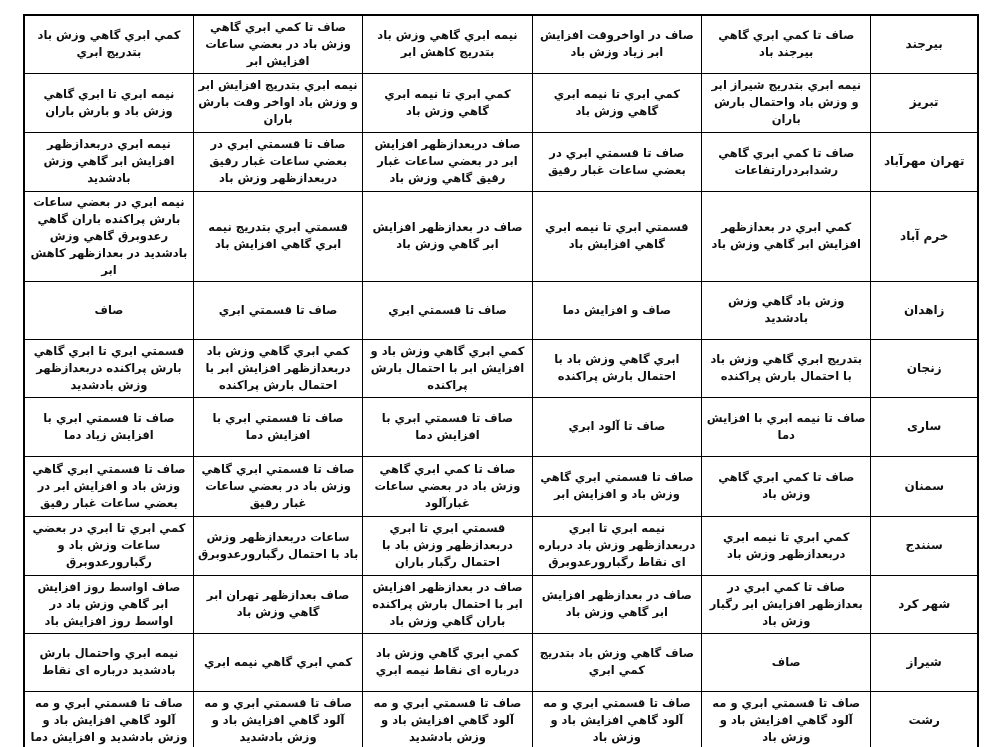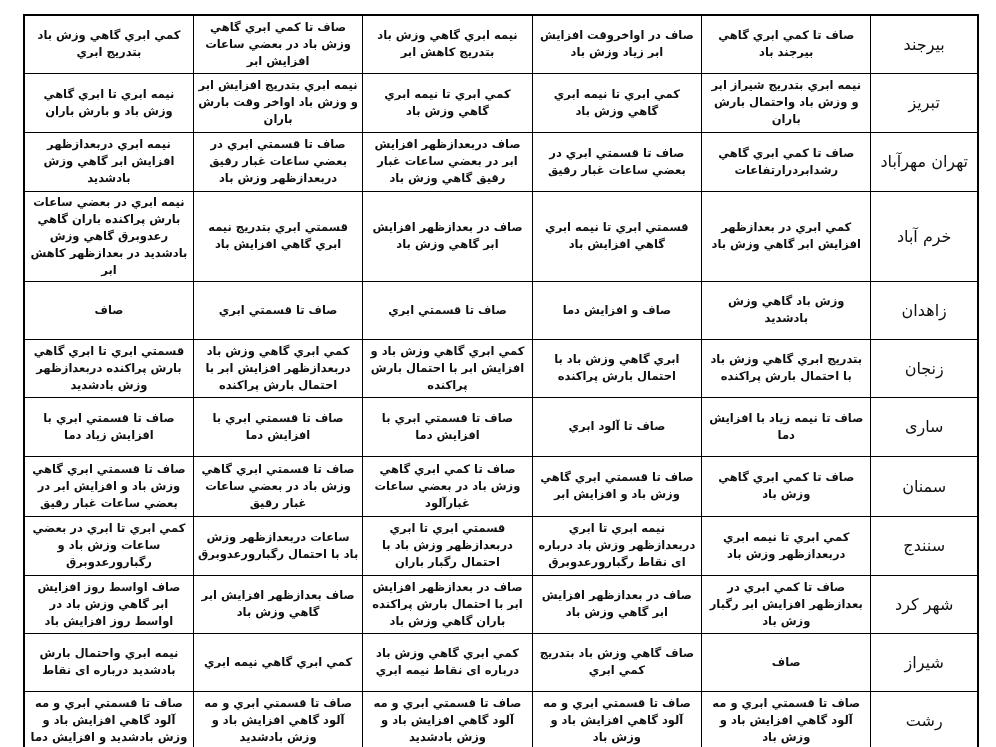--- a/index.html
+++ b/index.html
@@ -33,22 +33,22 @@
       border: 1.5px solid #000;
       text-align: center;
       vertical-align: middle;
       font-size: 11.5px;
       font-weight: bold;
       line-height: 17px;
       padding: 2px 4px;
       overflow: hidden;
     }
     table.forecast td.city {
-      font-weight: normal;
-      font-size: 16px;
+      font-weight: bold;
+      font-size: 12px;
     }
     col.c-city { width: 107px; }
     col.c-day { width: 169.4px; }
   </style>
 </head>
 <body>
 
 <div class="page">
   <table class="forecast">
     <colgroup>
@@ -103,21 +103,21 @@
       <tr style="height:58px">
         <td class="city">زنجان</td>
         <td>بتدريج ابري گاهي وزش باد با احتمال بارش پراكنده</td>
         <td>ابري گاهي وزش باد با احتمال بارش پراكنده</td>
         <td>كمي ابري گاهي وزش باد و افزايش ابر با احتمال بارش پراكنده</td>
         <td>كمي ابري گاهي وزش باد دربعدازظهر افزايش ابر با احتمال بارش پراكنده</td>
         <td>قسمتي ابري تا ابري گاهي بارش پراكنده دربعدازظهر وزش بادشديد</td>
       </tr>
       <tr style="height:59px">
         <td class="city">ساری</td>
-        <td>صاف تا نيمه زياد با افزايش دما</td>
+        <td>صاف تا نيمه ابري با افزايش دما</td>
         <td>صاف تا آلود ابري</td>
         <td>صاف تا قسمتي ابري با افزايش دما</td>
         <td>صاف تا قسمتي ابري با افزايش دما</td>
         <td>صاف تا قسمتي ابري با افزايش زياد دما</td>
       </tr>
       <tr style="height:60px">
         <td class="city">سمنان</td>
         <td>صاف تا كمي ابري گاهي وزش باد</td>
         <td>صاف تا قسمتي ابري گاهي وزش باد و افزايش ابر</td>
         <td>صاف تا كمي ابري گاهي وزش باد در بعضي ساعات غبارآلود</td>
@@ -130,21 +130,21 @@
         <td>نيمه ابري تا ابري دربعدازظهر وزش باد درباره اى نقاط رگبارورعدوبرق</td>
         <td>قسمتي ابري تا ابري دربعدازظهر وزش باد با احتمال رگبار باران</td>
         <td>ساعات دربعدازظهر وزش باد با احتمال رگبارورعدوبرق</td>
         <td>كمي ابري تا ابري در بعضي ساعات وزش باد و رگبارورعدوبرق</td>
       </tr>
       <tr style="height:58px">
         <td class="city">شهر كرد</td>
         <td>صاف تا كمي ابري در بعدازظهر افزايش ابر رگبار وزش باد</td>
         <td>صاف در بعدازظهر افزايش ابر گاهي وزش باد</td>
         <td>صاف در بعدازظهر افزايش ابر با احتمال بارش پراكنده باران گاهي وزش باد</td>
-        <td>صاف بعدازظهر افزايش ابر گاهي وزش باد</td>
+        <td>صاف بعدازظهر تهران ابر گاهي وزش باد</td>
         <td>صاف اواسط روز افزايش ابر گاهي وزش باد در اواسط روز افزايش باد</td>
       </tr>
       <tr style="height:58px">
         <td class="city">شيراز</td>
         <td>صاف</td>
         <td>صاف گاهي وزش باد بتدريج كمي ابري</td>
         <td>كمي ابري گاهي وزش باد درباره اى نقاط نيمه ابري</td>
         <td>كمي ابري گاهي نيمه ابري</td>
         <td>نيمه ابري واحتمال بارش بادشديد درباره اى نقاط</td>
       </tr>

